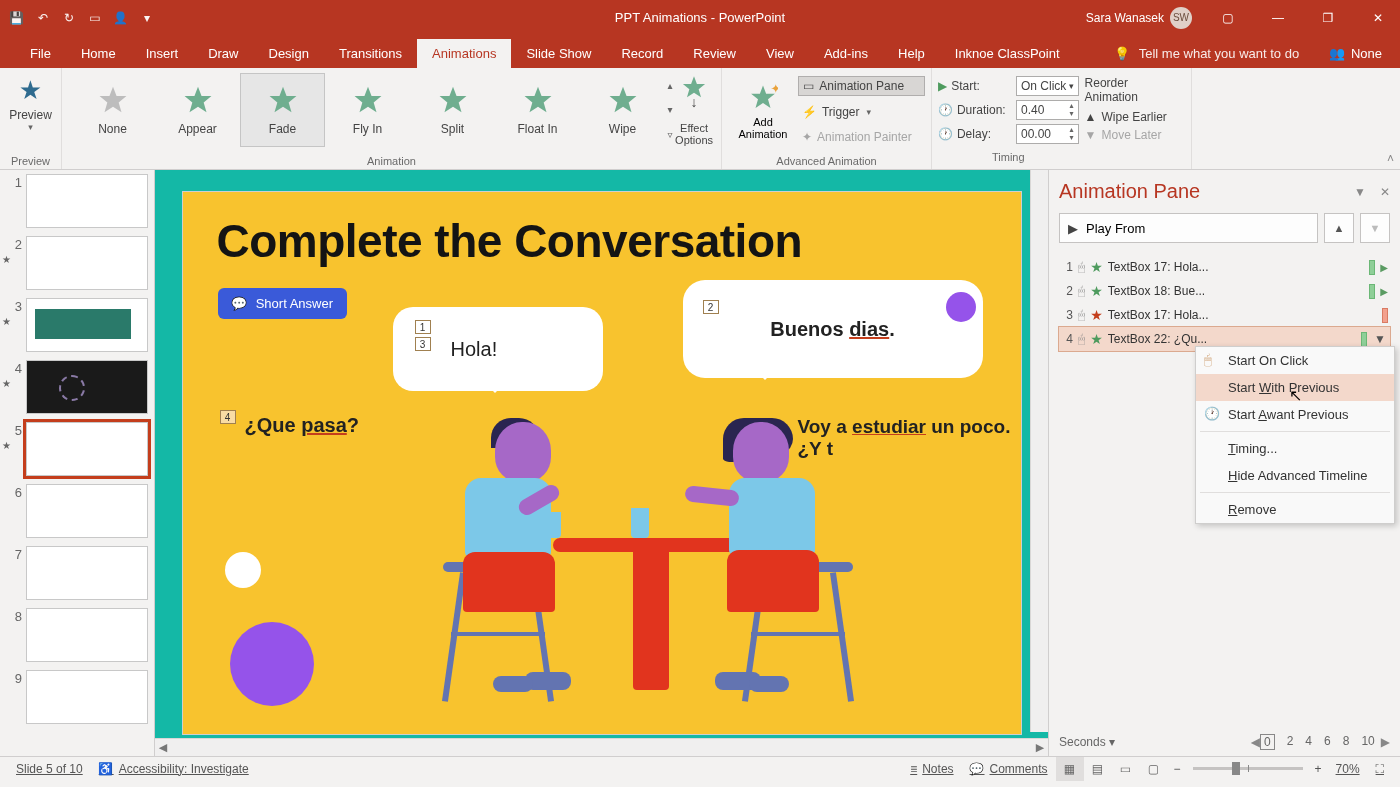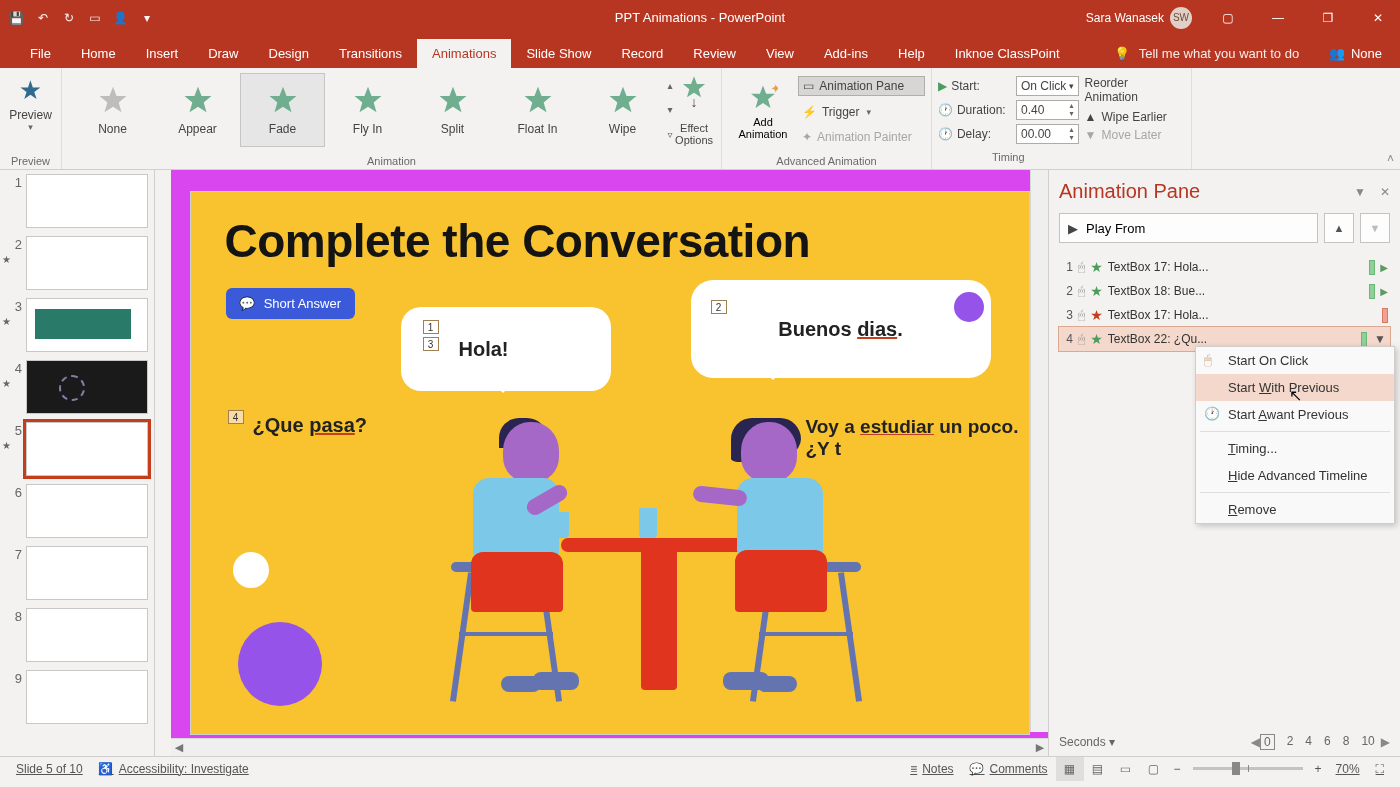--- a/index.html
+++ b/index.html
@@ -67,32 +67,32 @@
 .thumb-item .idx { width:20px; text-align:right; font-size:13px; color:#666; padding-top:1px; }
 .thumb-item .starmark { font-size:10px; color:#666; margin-top:2px; }
 .thumb-item .slide-thumb { flex:1; height:54px; background:#fff; border:1px solid #c8c8c8; position:relative; overflow:hidden; }
 .thumb-item.active .slide-thumb { outline:3px solid #c43e1c; }
 .thumb1 { background:linear-gradient(#4db3f5,#38a0e8); }
 .thumb5 { background:#f8c32e; }
 .thumb6 { background:#ccc; }
 .thumb7 { background:#fdf3d7; }
 .thumb9 { background:linear-gradient(#a9e1ff 55%,#6abf4b 55%); }
 
-.editor { flex:1; display:flex; flex-direction:column; background:#d946ef; position:relative;margin-left:16px; }
+.editor { flex:1; display:flex; flex-direction:column; background:#14b8a6; position:relative; }
 .canvas-wrap { flex:1; display:flex; align-items:center; justify-content:center; position:relative; padding:8px; }
 .canvas-scroll-v { width:18px; background:#f0efef; border-left:1px solid #d9d7d6; position:absolute; right:0; top:0; bottom:24px; }
 .canvas-scroll-h { height:18px; background:#f0efef; border-top:1px solid #d9d7d6; position:absolute; left:0; right:0; bottom:0; display:flex; align-items:center; }
 .canvas-scroll-h .arrow { width:16px; text-align:center; color:#777; font-size:11px; cursor:pointer; }
 .canvas-scroll-h .track { flex:1; }
 
 
 .slide { width:838px; height:542px; background:#f8c32e; position:relative; box-shadow:0 0 0 1px #cfcfcf; }
 .slide .title { position:absolute; left:34px; top:22px; font-size:46px; font-weight:800; color:#141414; font-family:Arial,sans-serif; letter-spacing:-.5px; }
 .short-answer { position:absolute; left:35px; top:96px; background:#3a5ad9; color:#fff; border-radius:6px; padding:8px 14px; font-size:13px; display:flex; align-items:center; gap:8px; }
-.bubble1 { position:absolute; left:210px; top:115px; width:210px; height:84px; background:#fff; border-radius:20px; display:flex; align-items:center; padding-left:58px; font-size:20px; font-weight:700; color:#222; }
+.bubble1 { position:absolute; left:210px; top:115px; width:210px; height:84px; background:#fff; border-radius:20px; display:flex; align-items:center; padding-left:58px; font-size:20px; font-weight:400; color:#222; }
 .bubble1::after { content:""; position:absolute; bottom:-14px; left:90px; border:12px solid transparent; border-top-color:#fff; }
 .bubble2 { position:absolute; left:500px; top:88px; width:300px; height:98px; background:#fff; border-radius:22px; display:flex; align-items:center; justify-content:center; font-size:20px; font-weight:700; color:#222; }
 .bubble2::after { content:""; position:absolute; bottom:-14px; left:70px; border:12px solid transparent; border-top-color:#fff; }
 .bubble2 .underl { text-decoration:underline; text-decoration-color:#c43e1c; }
 .num-tag { position:absolute; width:16px; height:14px; border:1px solid #a08050; background:#fff; font-size:10px; display:flex; align-items:center; justify-content:center; color:#333; }
 .tag1 { left:232px; top:128px; }
 .tag3 { left:232px; top:145px; }
 .tag2 { left:520px; top:108px; }
 .tag4 { left:37px; top:218px; background:#f9dca4; }
 

